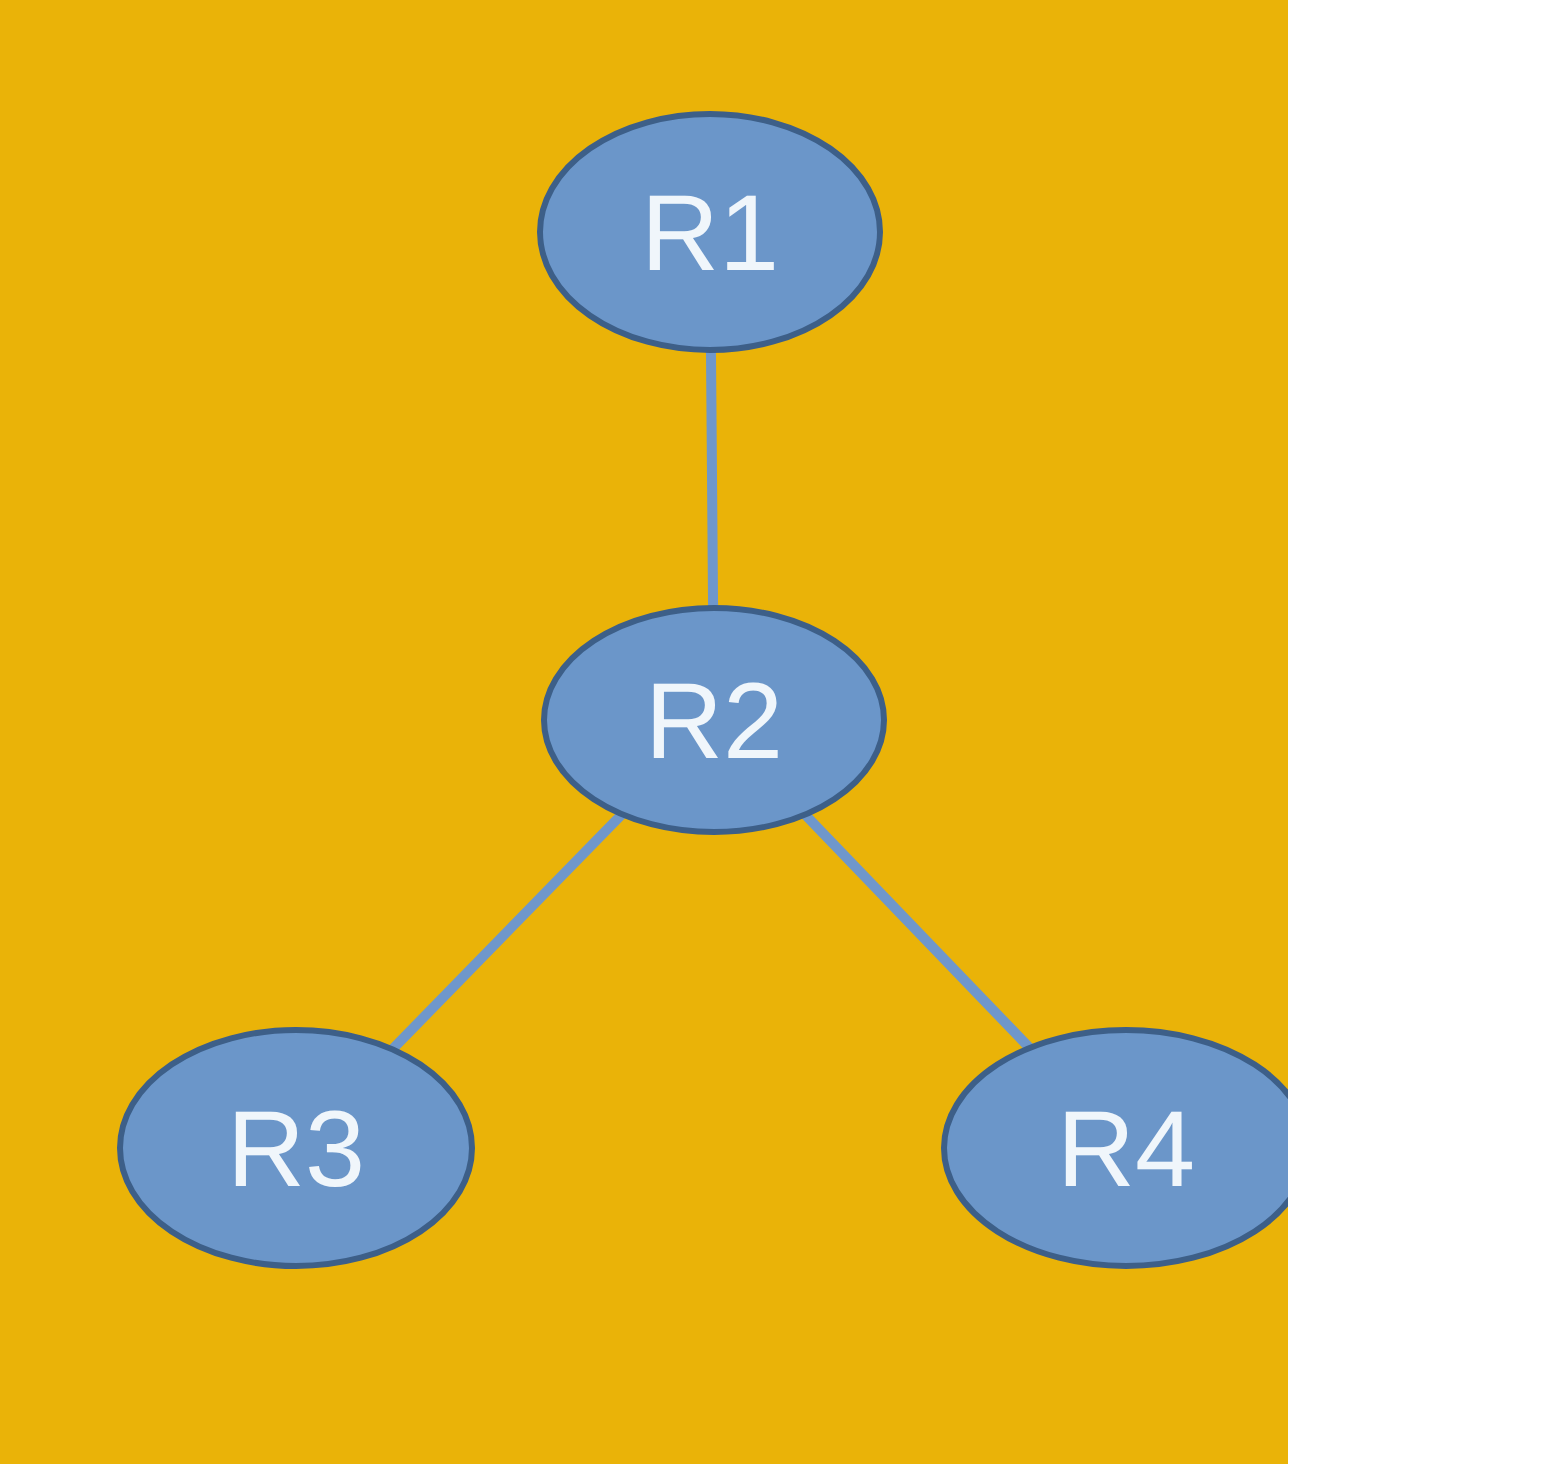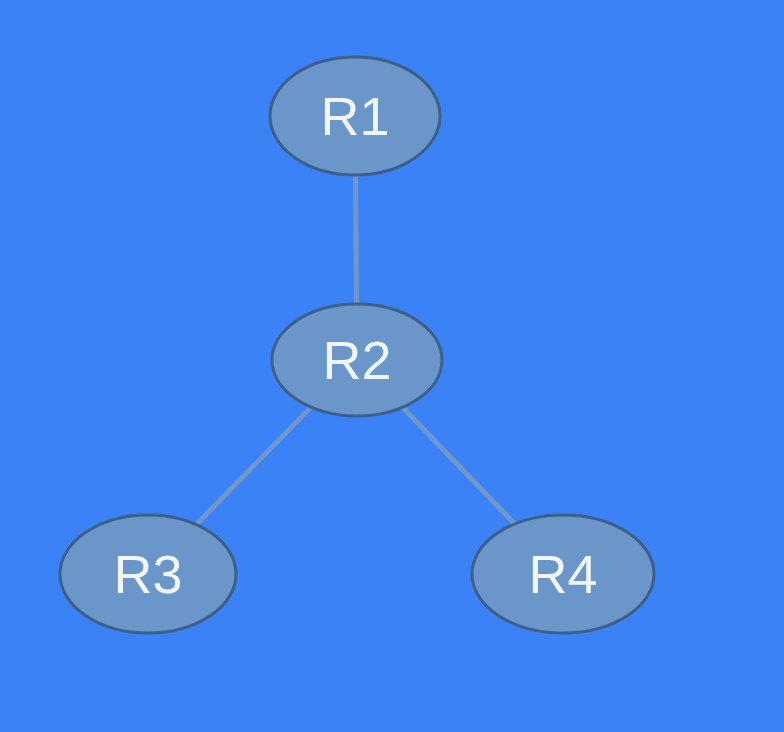--- a/index.html
+++ b/index.html
@@ -3,23 +3,23 @@
 <meta charset="utf-8">
 <style>
   html, body {
     margin: 0;
     padding: 0;
     background: #ffffff;
     font-family: "Liberation Sans", "DejaVu Sans", sans-serif;
   }
   .canvas {
     position: relative;
-    width: 784px;
+    width: 644px;
     height: 732px;
-    background: #3b82f6;
+    background: #eab308;
     overflow: hidden;
   }
   svg {
     display: block;
   }
   .node-label {
     font-family: "Liberation Sans", "DejaVu Sans", sans-serif;
     user-select: none;
   }
 </style>

